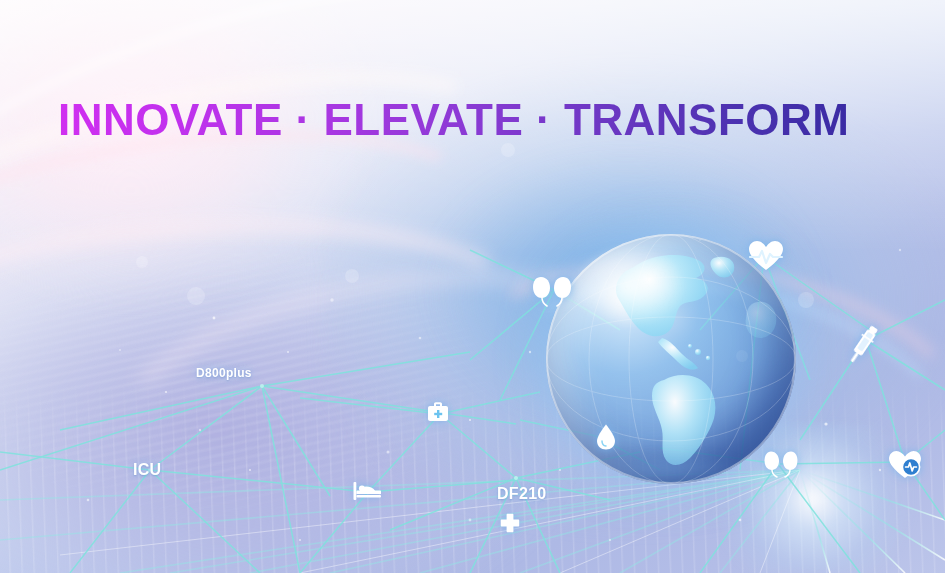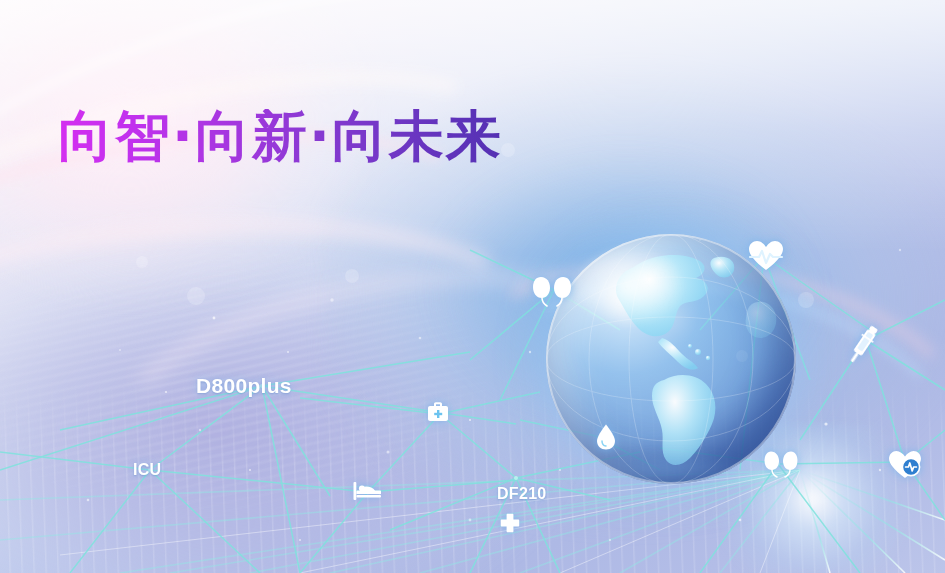--- a/index.html
+++ b/index.html
@@ -290,21 +290,21 @@
 
   
   .lbl {
     position: absolute;
     color: #ffffff;
     font-weight: bold;
     letter-spacing: 0.3px;
     text-shadow: 0 0 8px rgba(130,180,235,0.75), 0 1px 2px rgba(90,130,190,0.45);
     white-space: nowrap;
   }
-  .lbl-d800 { left: 196px; top: 374px; font-size: 21px; }
+  .lbl-d800 { left: 196px; top: 366px; font-size: 12px; }
   .lbl-icu  { left: 133px; top: 461px; font-size: 16px; }
   .lbl-df210{ left: 497px; top: 485px; font-size: 16px; }
 
   
   .headline-block {
     position: absolute;
     left: 58px;
     top: 98px;
     z-index: 30;
   }
@@ -643,16 +643,16 @@
       <circle cx="23" cy="17" r="8.6" fill="none" stroke="#ffffff" stroke-width="1.6"></circle>
       <path d="M17.6 17 L20.4 17 L21.8 13 L24.2 21 L25.6 17 L28.4 17" stroke="#ffffff" stroke-width="1.7" fill="none" stroke-linecap="round" stroke-linejoin="round"></path>
     </svg>
   </div>
 
   <div class="lbl lbl-d800">D800plus</div>
   <div class="lbl lbl-icu">ICU</div>
   <div class="lbl lbl-df210">DF210</div>
 
   <div class="headline-block">
-    <div class="headline-cn">向智·向新·向未来</div>
+    <div class="headline-en">INNOVATE · ELEVATE · TRANSFORM</div>
   </div>
 
 </div>
 
 </body></html>

